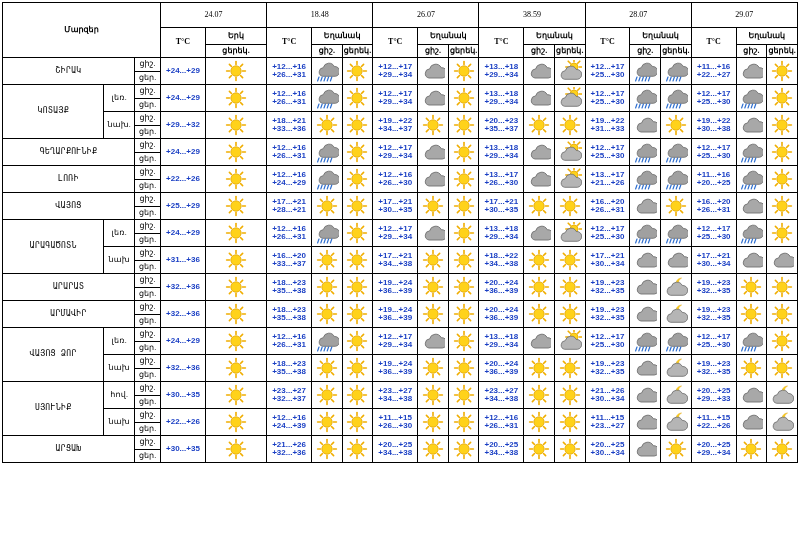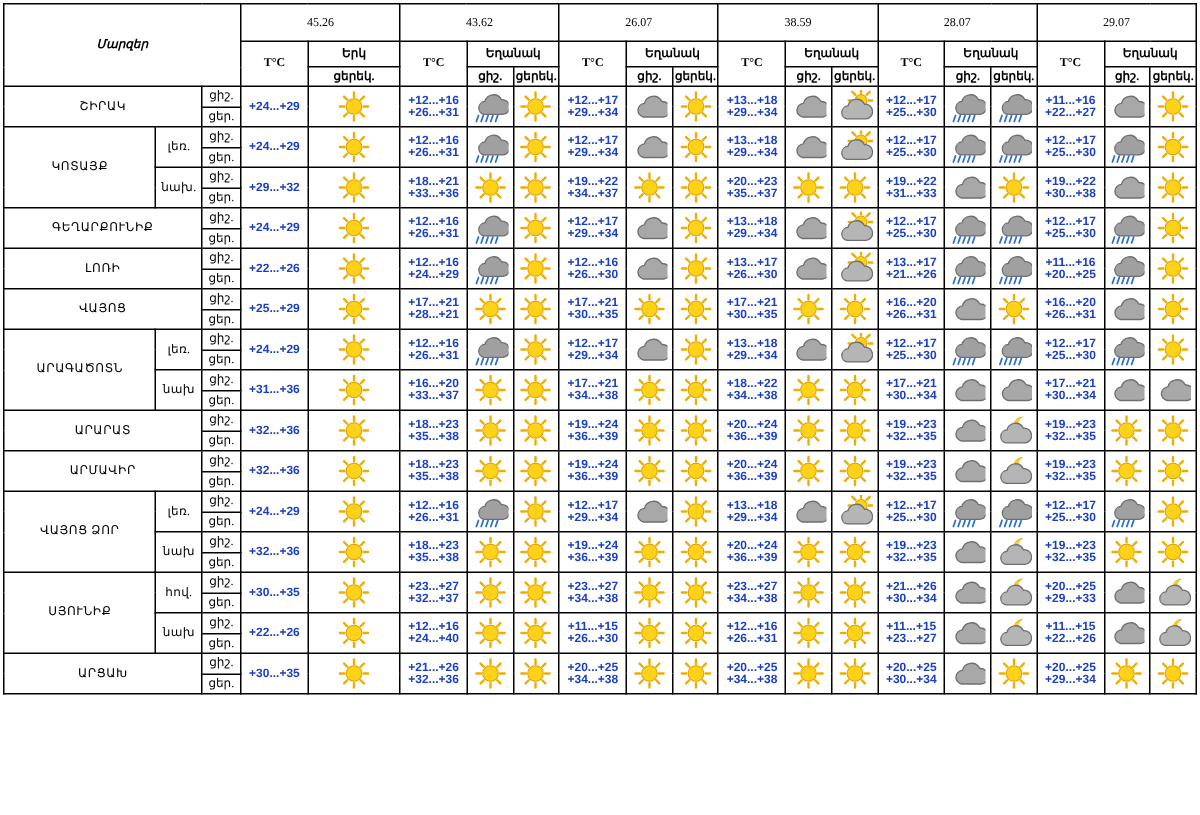--- a/index.html
+++ b/index.html
@@ -38,24 +38,23 @@
     font-size:8.5px;
     height:16px;
   }
   .hdr-sub2{
     font-size:7.5px;
     height:12px;
   }
   .region{
     font-size:9px;
     letter-spacing:0.4px;
-    font-family:Liberation Serif, serif;
+    font-family:Liberation Mono, monospace;
   }
   .marz-title{
-    font-style:italic;
     font-size:13px;
   }
   .subregion{
     font-size:7.5px;
     letter-spacing:.2px;
   }
   .lbl{
     font-size:6.5px;
     text-align:left;
     padding-left:2px;
@@ -111,22 +110,22 @@
     <col class="c-temp">
         <col class="c-day">
         <col class="c-night">
     <col class="c-temp">
         <col class="c-day">
         <col class="c-night">
   </colgroup>
   <thead>
     <tr>
       <th rowspan="3" colspan="3" class="marz-title">Մարզեր</th>
-      <th colspan="3" class="hdr-date">45.26</th>
-      <th colspan="3" class="hdr-date">43.62</th>
+      <th colspan="3" class="hdr-date">24.07</th>
+      <th colspan="3" class="hdr-date">18.48</th>
       <th colspan="3" class="hdr-date">26.07</th>
       <th colspan="3" class="hdr-date">38.59</th>
       <th colspan="3" class="hdr-date">28.07</th>
       <th colspan="3" class="hdr-date">29.07</th>
     </tr>
     <tr>
       <th rowspan="2" class="hdr-sub">T°C</th>
       <th colspan="2" class="hdr-sub">Երկ</th>
 
       <th rowspan="2" class="hdr-sub">T°C</th>
@@ -2543,21 +2542,21 @@
                 <line x1="5.6" y1="11.0" x2="2.6" y2="11.0" stroke="#f0ad00" stroke-width="1.6" stroke-linecap="round"></line>
                 <line x1="7.5" y1="6.5" x2="5.4" y2="4.4" stroke="#f0ad00" stroke-width="1.6" stroke-linecap="round"></line>
                 <line x1="12.0" y1="4.6" x2="12.0" y2="1.6" stroke="#f0ad00" stroke-width="1.6" stroke-linecap="round"></line>
                 <line x1="16.5" y1="6.5" x2="18.6" y2="4.4" stroke="#f0ad00" stroke-width="1.6" stroke-linecap="round"></line>
                 <circle cx="12" cy="11" r="5.2" fill="#ffd21a" stroke="#e0a100" stroke-width="0.7"></circle>
               </svg>
             </div>
           </td>
           <td class="temp" rowspan="2">
             <span>+12...+16</span>
-            <span>+24...+40</span>
+            <span>+24...+39</span>
           </td>
           <td class="iconcell" rowspan="2">
             <div class="ico">
               <svg class="wxicon" width="24" height="22" viewBox="0 0 24 22" aria-hidden="true">
                 <line x1="18.4" y1="11.0" x2="21.4" y2="11.0" stroke="#f0ad00" stroke-width="1.6" stroke-linecap="round"></line>
                 <line x1="16.5" y1="15.5" x2="18.6" y2="17.6" stroke="#f0ad00" stroke-width="1.6" stroke-linecap="round"></line>
                 <line x1="12.0" y1="17.4" x2="12.0" y2="20.4" stroke="#f0ad00" stroke-width="1.6" stroke-linecap="round"></line>
                 <line x1="7.5" y1="15.5" x2="5.4" y2="17.6" stroke="#f0ad00" stroke-width="1.6" stroke-linecap="round"></line>
                 <line x1="5.6" y1="11.0" x2="2.6" y2="11.0" stroke="#f0ad00" stroke-width="1.6" stroke-linecap="round"></line>
                 <line x1="7.5" y1="6.5" x2="5.4" y2="4.4" stroke="#f0ad00" stroke-width="1.6" stroke-linecap="round"></line>

